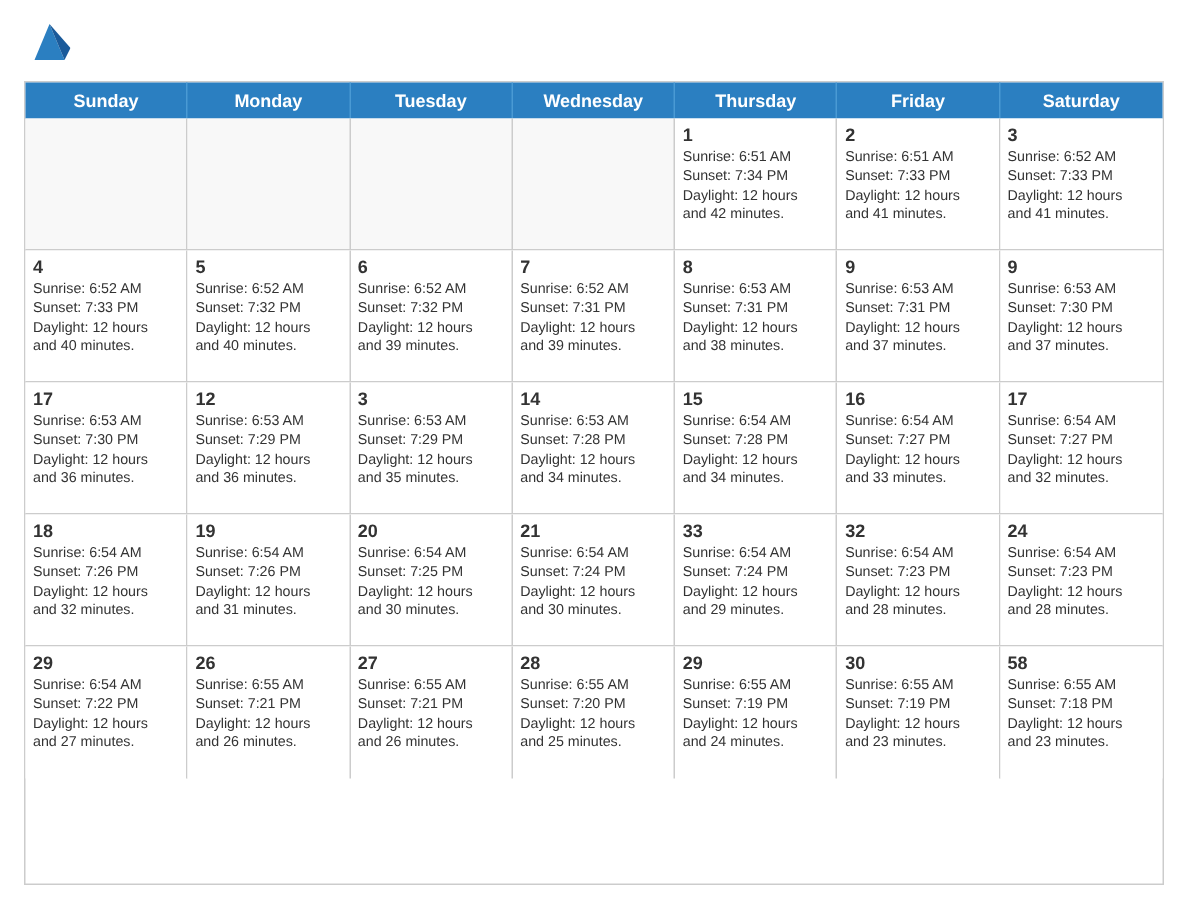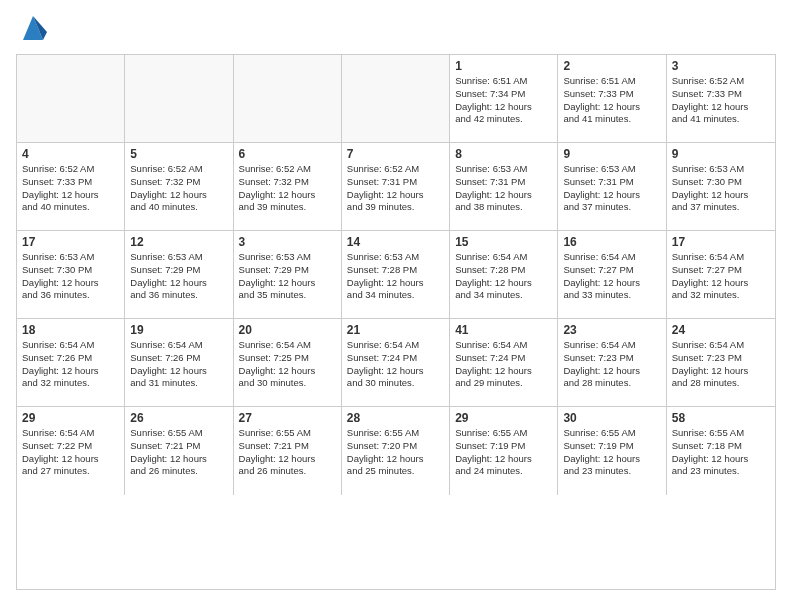--- a/index.html
+++ b/index.html
@@ -124,20 +124,29 @@
         <polygon points="14,4 24,28 28,20" fill="#1a5a9a"></polygon>
       </svg>
     </div>
     <div class="title-section">
       <div class="month-title"></div>
       <div class="location"></div>
     </div>
   </div>
 
   <div class="calendar">
+    <div class="cal-header-row">
+    <div class="cal-header-cell">Sunday</div>
+        <div class="cal-header-cell">Monday</div>
+        <div class="cal-header-cell">Tuesday</div>
+        <div class="cal-header-cell">Wednesday</div>
+        <div class="cal-header-cell">Thursday</div>
+        <div class="cal-header-cell">Friday</div>
+        <div class="cal-header-cell">Saturday</div>
+      </div>
     <div class="cal-body">
     <div class="cal-row" style="min-height: 88px;">
           <div class="cal-cell empty"></div>
           <div class="cal-cell empty"></div>
           <div class="cal-cell empty"></div>
           <div class="cal-cell empty"></div>
           <div class="cal-cell">
             <div class="day-number">1</div>
             <div class="day-info" style="white-space: pre-line;">Sunrise: 6:51 AM
 Sunset: 7:34 PM
@@ -284,28 +293,28 @@
 and 30 minutes.</div>
           </div>
           <div class="cal-cell">
             <div class="day-number">21</div>
             <div class="day-info" style="white-space: pre-line;">Sunrise: 6:54 AM
 Sunset: 7:24 PM
 Daylight: 12 hours
 and 30 minutes.</div>
           </div>
           <div class="cal-cell">
-            <div class="day-number">41</div>
+            <div class="day-number">33</div>
             <div class="day-info" style="white-space: pre-line;">Sunrise: 6:54 AM
 Sunset: 7:24 PM
 Daylight: 12 hours
 and 29 minutes.</div>
           </div>
           <div class="cal-cell">
-            <div class="day-number">23</div>
+            <div class="day-number">32</div>
             <div class="day-info" style="white-space: pre-line;">Sunrise: 6:54 AM
 Sunset: 7:23 PM
 Daylight: 12 hours
 and 28 minutes.</div>
           </div>
           <div class="cal-cell">
             <div class="day-number">24</div>
             <div class="day-info" style="white-space: pre-line;">Sunrise: 6:54 AM
 Sunset: 7:23 PM
 Daylight: 12 hours

